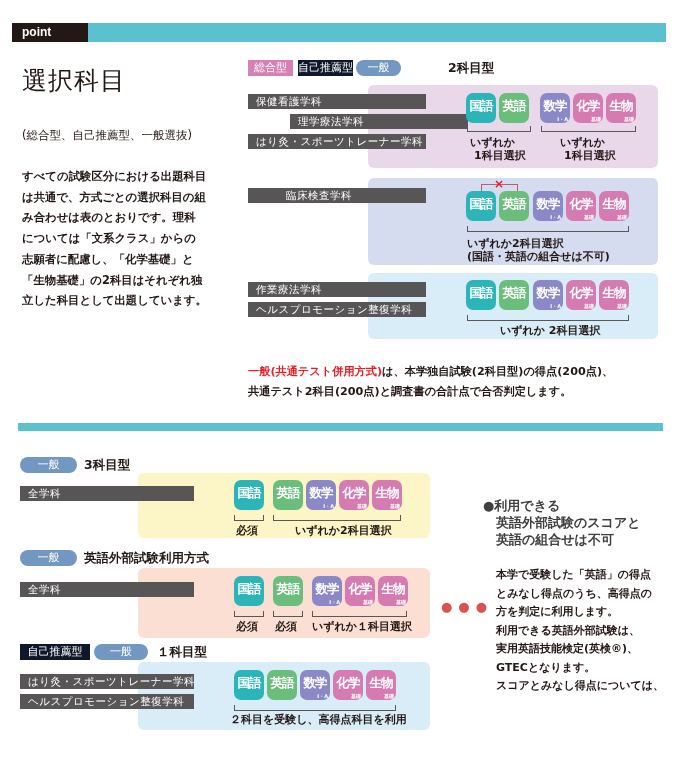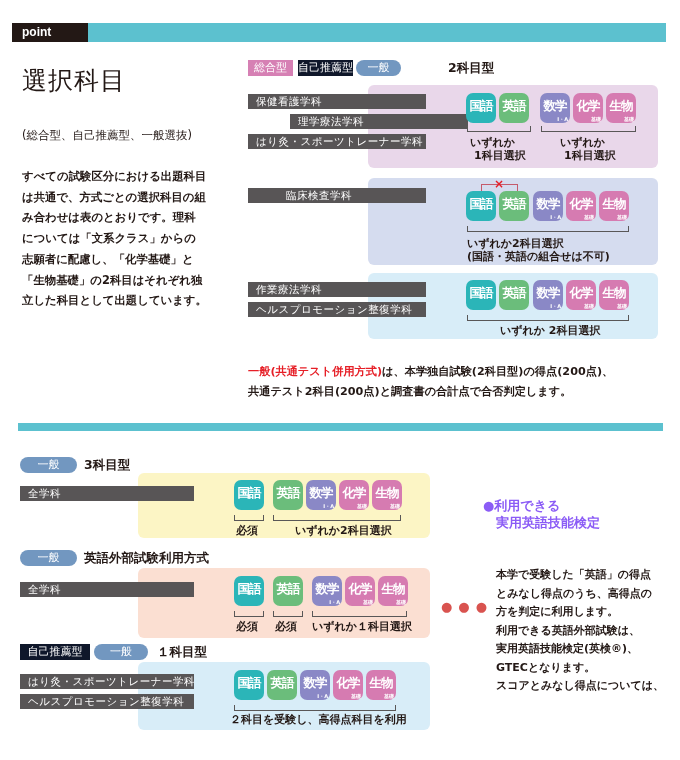--- a/index.html
+++ b/index.html
@@ -43,21 +43,21 @@
 
   .bracket { border-left: 1px solid #595757; border-right: 1px solid #595757; border-bottom: 1px solid #595757; height: 6px; }
   .cap { font-size: 11px; font-weight: bold; color: #231815; text-align: center; line-height: 13px; white-space: nowrap; }
 
   .note { left: 248px; top: 362px; font-size: 11.2px; font-weight: bold; line-height: 20px; color: #231815; }
   .note .red { color: #e61f27; }
 
   .divider-bar { left: 18px; top: 423px; width: 645px; height: 8px; background: #5cc1cf; }
 
   .dots { left: 441px; top: 599px; font-size: 13px; color: #d9534f; letter-spacing: 6px; }
-  .side-head { left: 483px; top: 497px; font-size: 13px; font-weight: bold; color: #8b5cf6; line-height: 17px; }
+  .side-head { left: 483px; top: 497px; font-size: 13px; font-weight: bold; color: #404040; line-height: 17px; }
   .side-head .ind { padding-left: 13px; display: block; }
   .side-body { left: 496px; top: 566px; font-size: 11px; font-weight: bold; line-height: 18.5px; color: #231815; }
 
   .xmark { color: #e61f27; font-size: 12px; font-weight: bold; line-height: 10px; }
   .xline { border-top: 1px solid #c55a6b; border-left: 1px solid #c55a6b; border-right: 1px solid #c55a6b; height: 7px; }
 </style>
 </head>
 <body>
 
 <div class="abs point-bar"></div>
@@ -179,21 +179,22 @@
 <div class="subj s-su" style="left:300px;top:670px;"><span>数学</span><span class="sub">I・A</span></div>
 <div class="subj s-ka" style="left:333px;top:670px;"><span>化学</span><span class="sub">基礎</span></div>
 <div class="subj s-sei" style="left:366px;top:670px;"><span>生物</span><span class="sub">基礎</span></div>
 
 <div class="abs bracket" style="left:234px;top:705px;width:162px;"></div>
 <div class="abs cap" style="left:230px;top:713px;">２科目を受験し、高得点科目を利用</div>
 
 <div class="abs dots">●●●</div>
 <div class="abs side-head">
   <span style="display:block;">●利用できる</span>
-  <span class="ind">実用英語技能検定</span>
+  <span class="ind">英語外部試験のスコアと</span>
+  <span class="ind">英語の組合せは不可</span>
 </div>
 <div class="abs side-body">
   <div>本学で受験した「英語」の得点</div>
   <div>とみなし得点のうち、高得点の</div>
   <div>方を判定に利用します。</div>
   <div>利用できる英語外部試験は、</div>
   <div>実用英語技能検定(英検®)、</div>
   <div>GTECとなります。</div>
   <div>スコアとみなし得点については、</div>
 </div>

